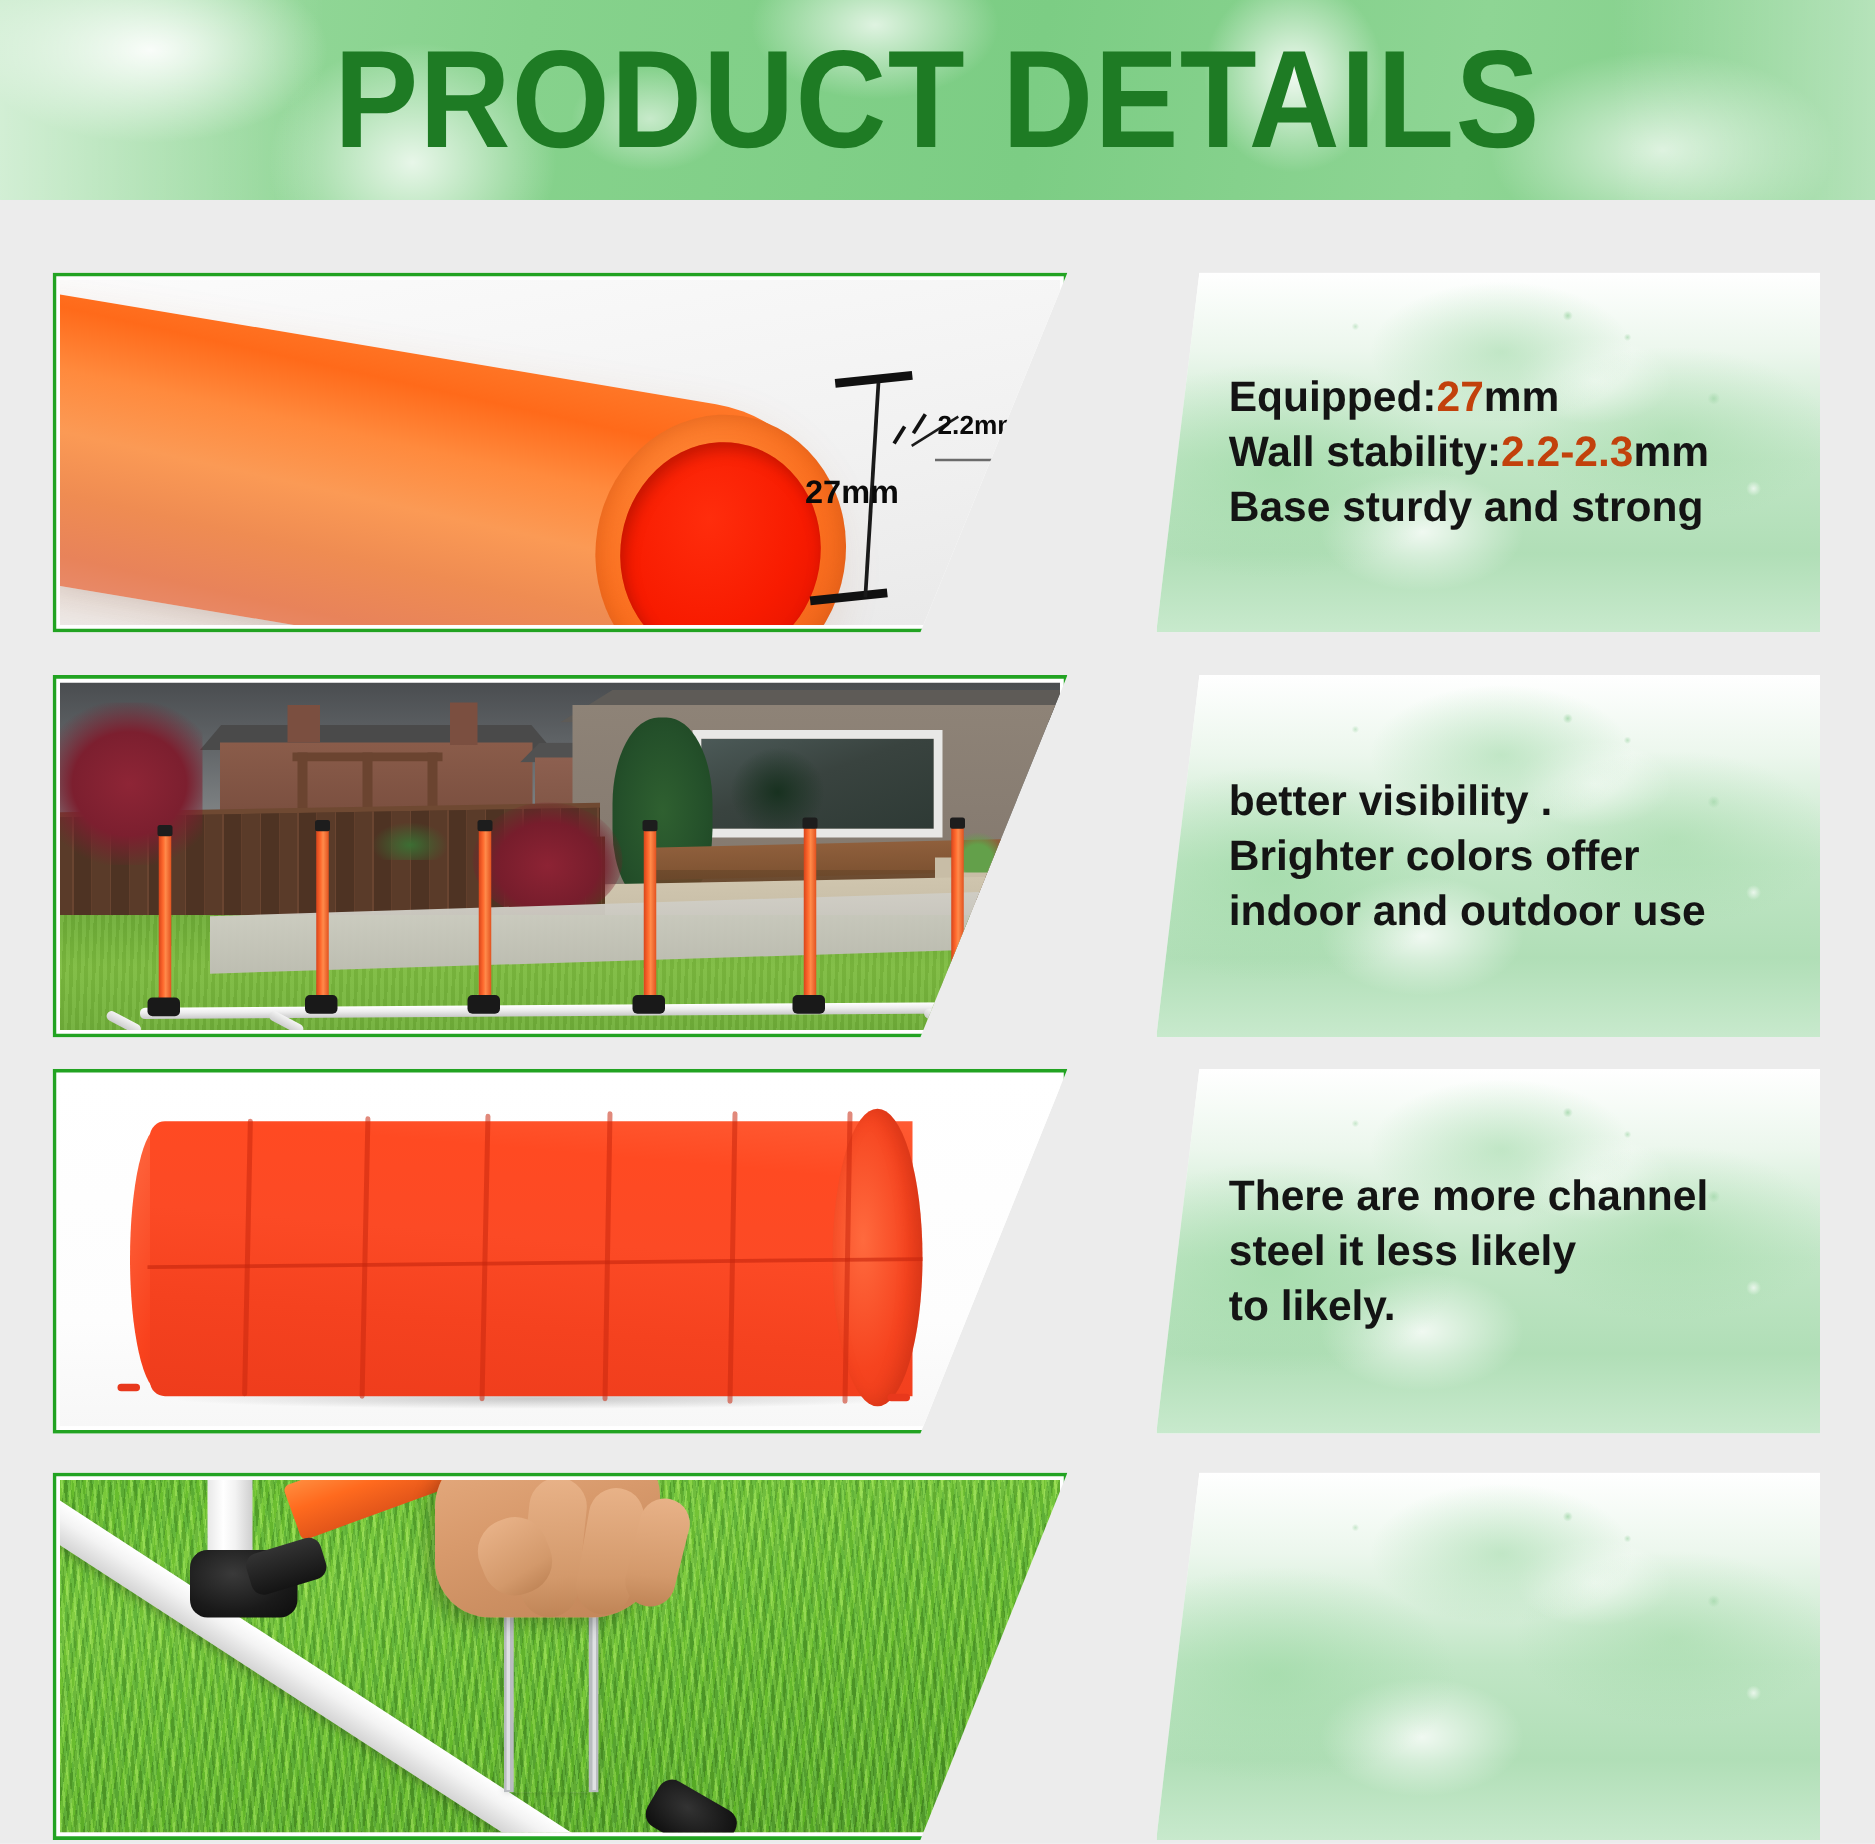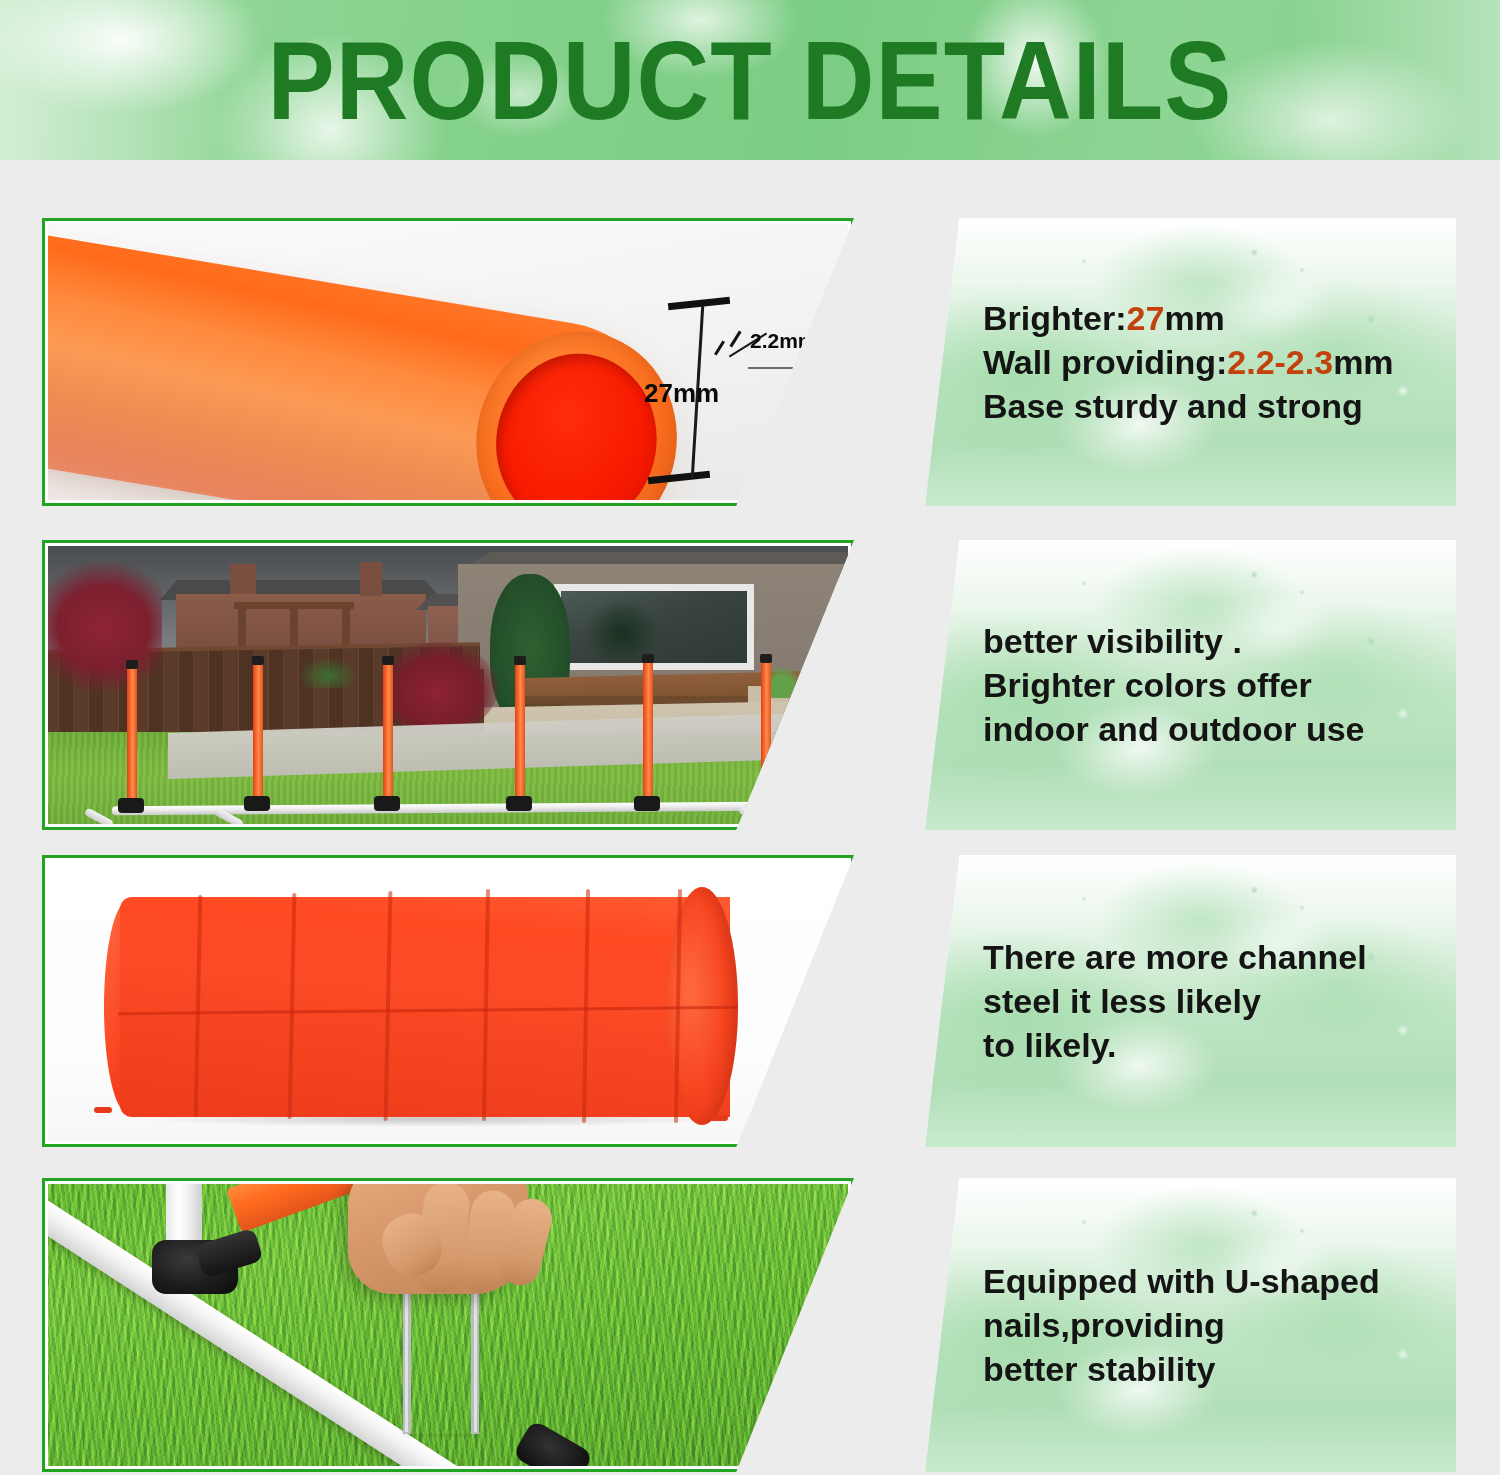--- a/index.html
+++ b/index.html
@@ -411,24 +411,24 @@
       <div class="lead" style="left:678px; top:120px; width:44px; height:2px; transform:rotate(-32deg);"></div>
       <div class="lead" style="left:700px; top:143px; width:104px; height:2px; background:#6b6b6b;"></div>
       <div class="dim-22">2.2mm</div>
     </div>
   </div>
 
   <div class="txt-card">
     <div class="wash"></div>
     <div class="txt-body">
       <div class="line">
-        <span>Brighter:</span><span class="hl">27</span><span>mm</span>
+        <span>Equipped:</span><span class="hl">27</span><span>mm</span>
       </div>
       <div class="line">
-        <span>Wall providing:</span><span class="hl">2.2-2.3</span><span>mm</span>
+        <span>Wall stability:</span><span class="hl">2.2-2.3</span><span>mm</span>
       </div>
       <div class="line">
         <span>Base sturdy and strong</span>
       </div>
     </div>
   </div>
 </div>
 
 <div class="row row-2">
 
@@ -562,19 +562,14 @@
       <div class="hand"></div>
       <div class="finger" style="left:372px; top:-2px; width:46px; height:112px; transform:rotate(6deg);"></div>
       <div class="finger" style="left:418px; top:6px; width:44px; height:102px; transform:rotate(10deg);"></div>
       <div class="finger" style="left:458px; top:14px; width:40px; height:88px; transform:rotate(14deg);"></div>
       <div class="finger" style="left:336px; top:30px; width:56px; height:62px; transform:rotate(-22deg);"></div>
     </div>
   </div>
 
   <div class="txt-card">
     <div class="wash"></div>
-    <div class="txt-body">
-      <div class="line">Equipped with U-shaped</div>
-      <div class="line">nails,providing</div>
-      <div class="line">better stability</div>
-    </div>
   </div>
 </div>
 
 </body></html>

